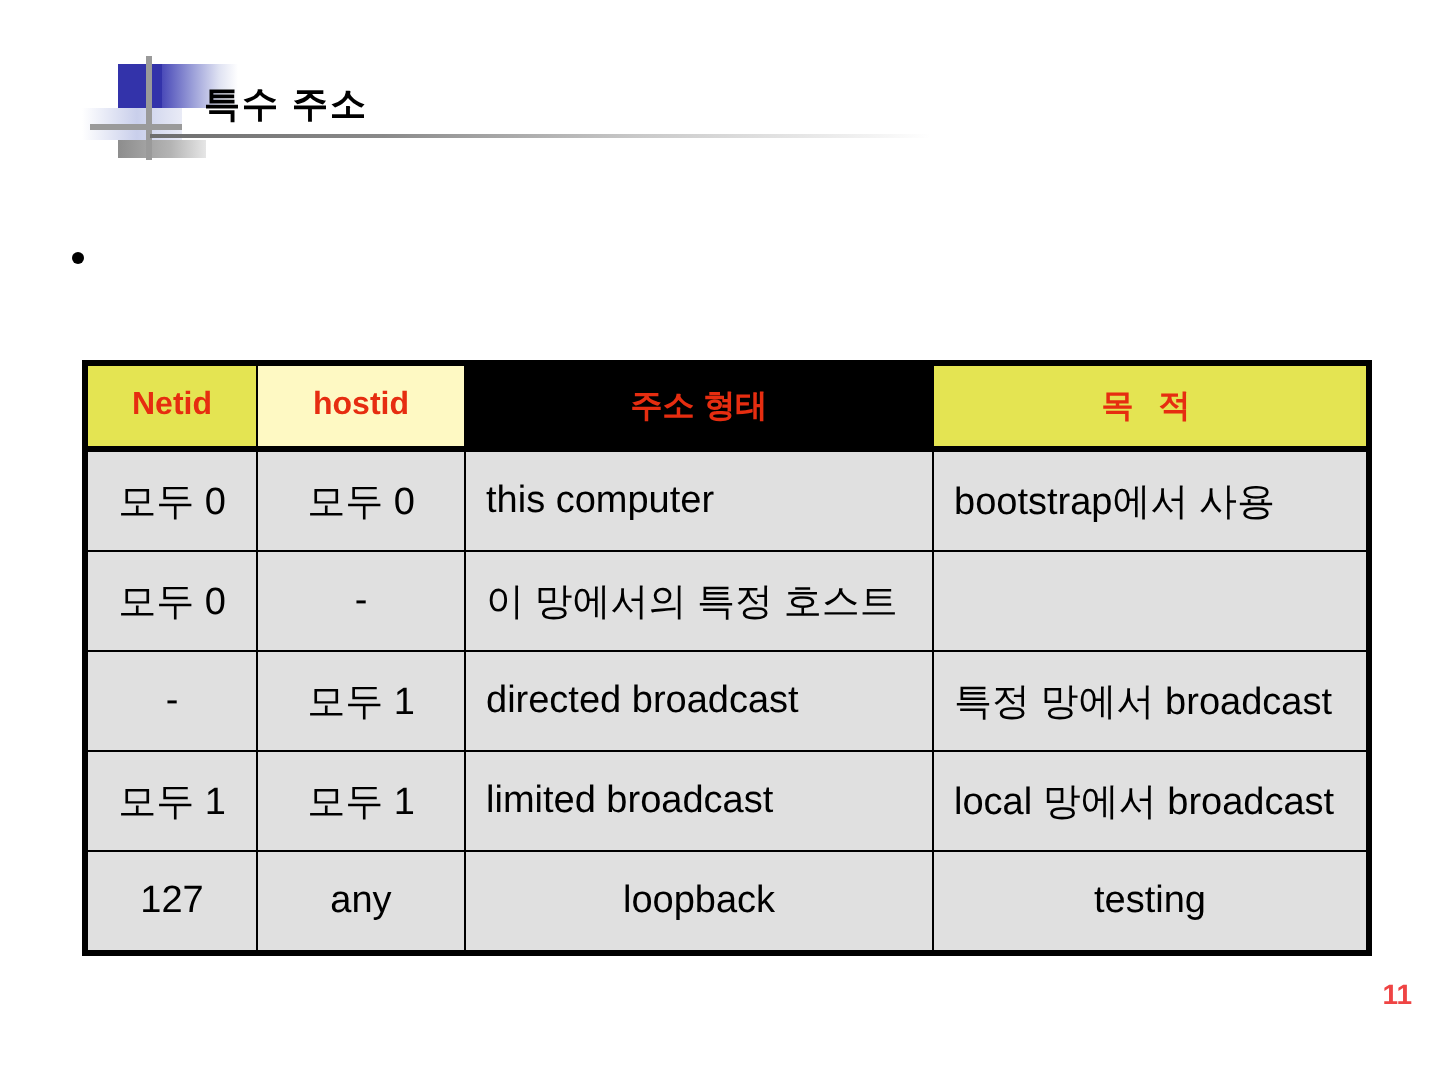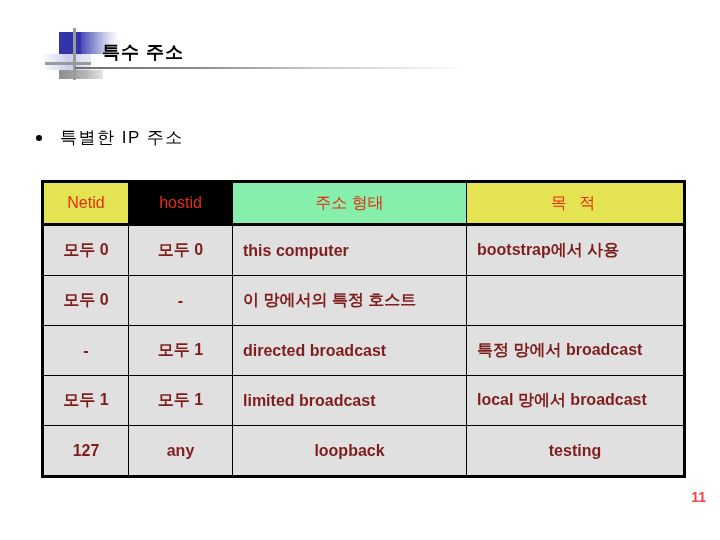--- a/index.html
+++ b/index.html
@@ -124,29 +124,29 @@
     left: 41px;
     top: 180px;
     width: 642px;
     border-collapse: collapse;
     table-layout: fixed;
     border: 3px solid #000000;
   }
   #addr-table td, #addr-table th {
     border: 1px solid #000000;
     padding: 0 10px;
-    font-size: 16px;
-    font-weight: bold;
-    color: #7f1d1d;
+    font-size: 19px;
+    font-weight: normal;
+    color: #000000;
     vertical-align: middle;
   }
   #addr-table thead th {
     background: #e4e452;
     color: #e62d10;
-    font-weight: normal;
+    font-weight: bold;
     font-size: 16px;
     height: 40px;
     text-align: center;
     border-bottom: 3px solid #000000;
   }
   #addr-table tbody td {
     background: #e0e0e0;
     height: 49px;
   }
   .col-netid  { width: 86px; }
@@ -179,35 +179,34 @@
   <div class="deco-band-gray"></div>
   <div class="deco-vline"></div>
   <div class="deco-hline"></div>
 
   <div id="title-text">특수 주소</div>
   <div id="title-rule"></div>
 </div>
 
 <div id="bullet-row">
   <span id="bullet-dot"></span>
-  <span id="bullet-label">특별한 IP 주소</span>
 </div>
 
 <table id="addr-table">
   <colgroup>
     <col class="col-netid">
     <col class="col-hostid">
     <col class="col-form">
     <col class="col-purpose">
   </colgroup>
   <thead>
     <tr>
       <th style="background: rgb(228, 228, 82); color: rgb(230, 45, 16);">Netid</th>
-      <th style="background: #000000; color: rgb(230, 45, 16);">hostid</th>
-      <th style="background: #86efac; color: rgb(230, 45, 16);">주소 형태</th>
+      <th style="background: #fef9c3; color: rgb(230, 45, 16);">hostid</th>
+      <th style="background: #000000; color: rgb(230, 45, 16);">주소 형태</th>
       <th class="hdr-purpose" style="background: rgb(228, 228, 82); color: rgb(230, 45, 16);">목 적</th>
     </tr>
   </thead>
   <tbody id="table-body">
       <tr>
         <td class="ta-center" style="background: rgb(224, 224, 224);">모두 0</td>
         <td class="ta-center" style="background: rgb(224, 224, 224);">모두 0</td>
         <td class="ta-left" style="background: rgb(224, 224, 224);">this computer</td>
         <td class="ta-left" style="background: rgb(224, 224, 224);">bootstrap에서 사용</td>
       </tr>

